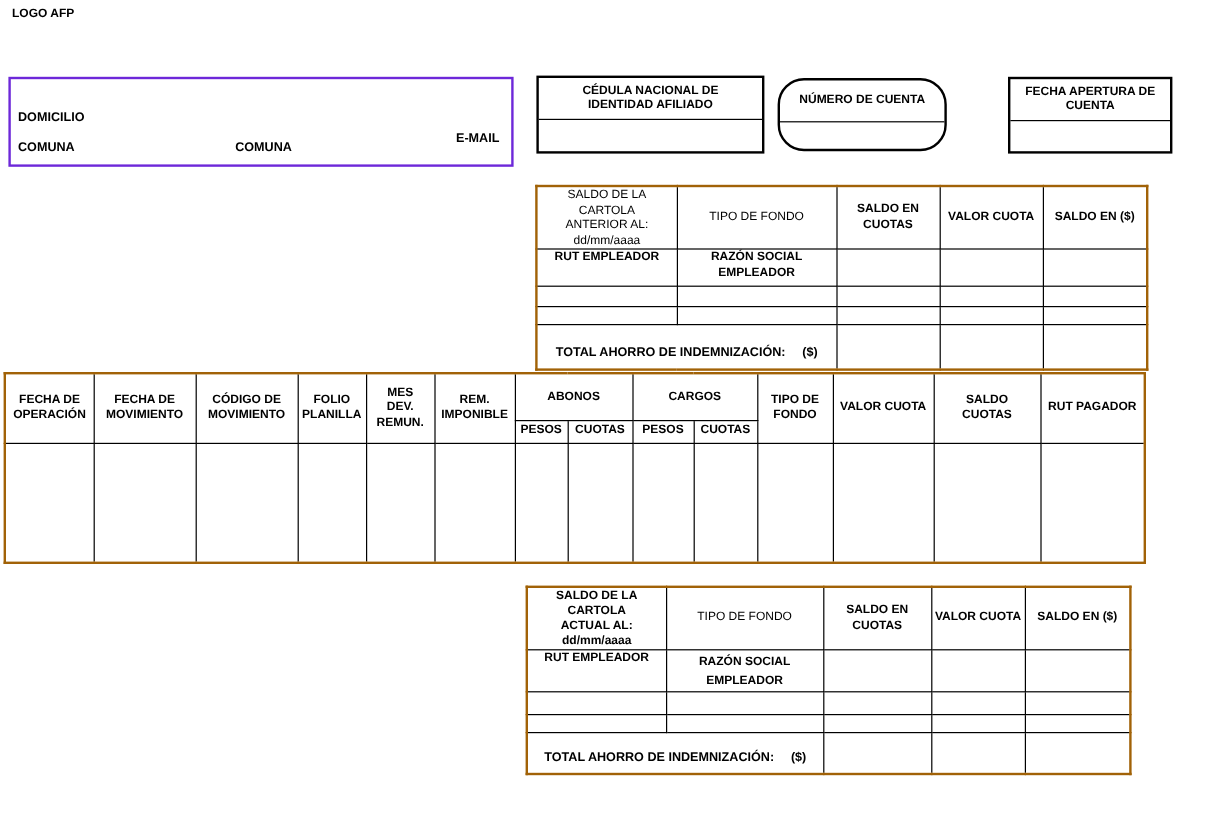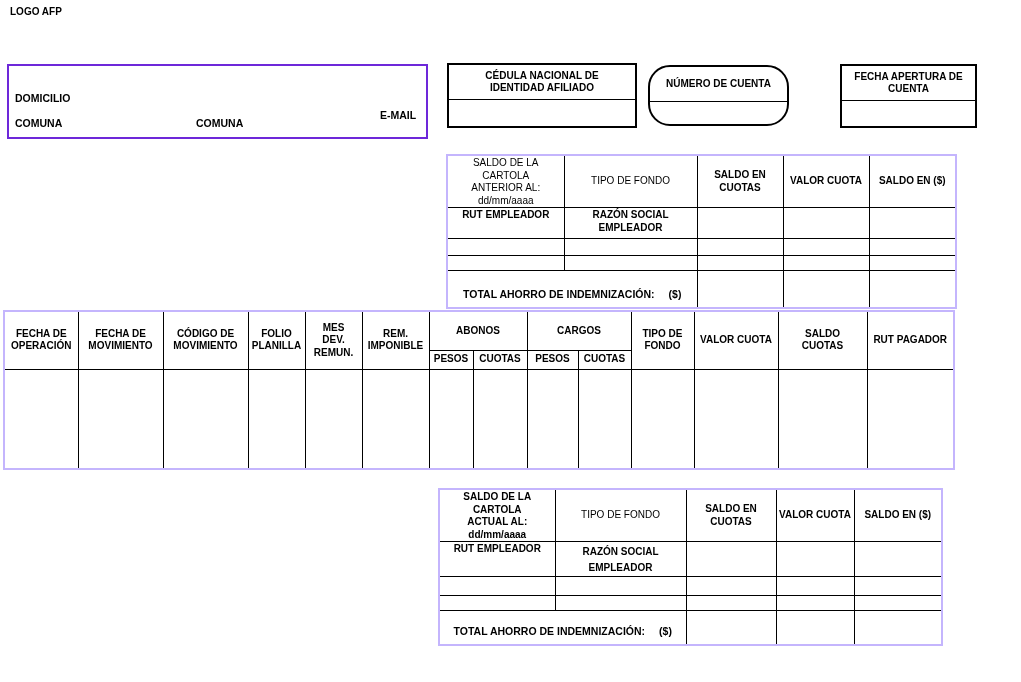--- a/index.html
+++ b/index.html
@@ -31,21 +31,21 @@
   }
   .id-box .val { width:100%; }
   .box-cedula { left:447px; top:63px; width:190px; }
   .box-cedula .val { height:26px; }
   .box-ncuenta { left:648px; top:65px; width:141px;border-radius:22px; }
   .box-ncuenta .val { height:22px; }
   .box-fapertura { left:840px; top:64px; width:137px; }
   .box-fapertura .val { height:25px; }
 
   
-  table { border-collapse:collapse; table-layout:fixed; position:absolute; background:#fff; border:2px solid #c4b5fd; }
+  table { border-collapse:collapse; table-layout:fixed; position:absolute; background:#fff; border:2px solid #a16207; }
   th, td {
     border:1px solid #000; padding:0 2px; font-size:10px; line-height:12.5px;
     text-align:center; vertical-align:middle; overflow:hidden; font-weight:normal;
   }
   .b { font-weight:bold; }
   .top { vertical-align:top; padding-top:1px; }
 
   
   .saldo-anterior { left:446px; top:154px; width:509px; }
   .saldo-actual   { left:438px; top:488px; width:503px; }

